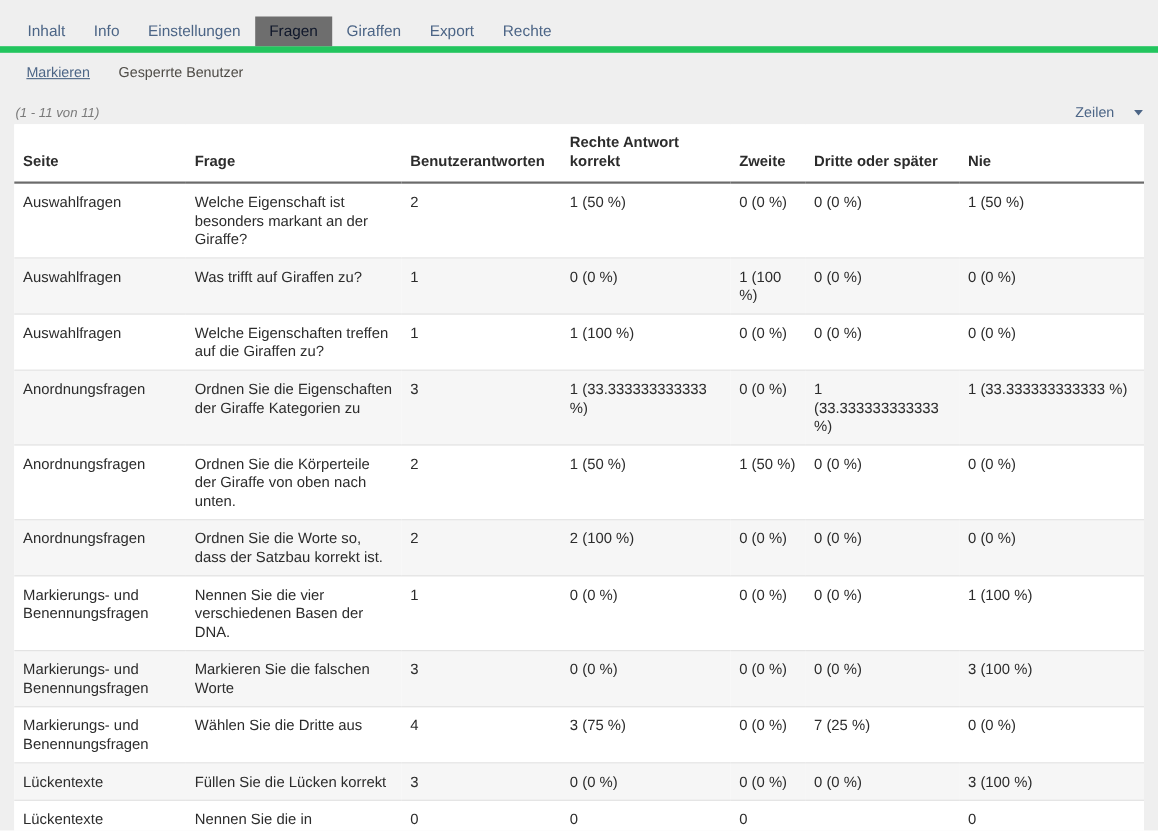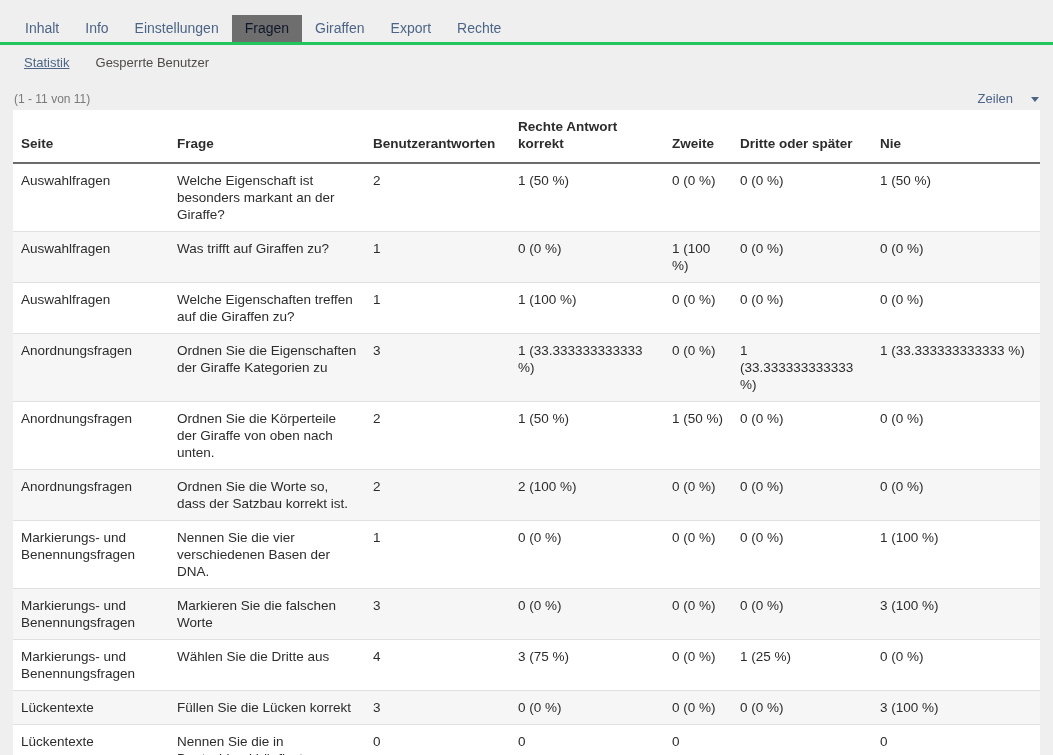--- a/index.html
+++ b/index.html
@@ -11,21 +11,21 @@
     height: 755px;
     overflow: hidden;
     color: #2c2c2c;
   }
 
   
   .tabbar {
     display: flex;
     align-items: flex-end;
     padding: 15px 12px 0 12px;
-    border-bottom: 3px solid #22c55e;
+    border-bottom: 6px solid #22c55e;
   }
   .tab {
     display: inline-flex;
     align-items: center;
     gap: 7px;
     padding: 5px 13px 6px 13px;
     font-size: 14px;
     color: #4c6586;
     text-decoration: none;
     cursor: pointer;
@@ -50,21 +50,21 @@
   .subtab.inactive { color: #4f4c47; }
 
   
   .toolbar-row {
     display: flex;
     justify-content: space-between;
     align-items: flex-end;
     padding: 0 14px 4px 14px;
     margin-top: 20px;
   }
-  .pagination { font-size: 12px; color: #7a7a7a; line-height: 14px; }
+  .pagination { font-size: 12px; color: #7a7a7a; line-height: 14px; font-style: italic; }
   .rows-dropdown {
     font-size: 13px;
     color: #4c6586;
     cursor: pointer;
     display: inline-flex;
     align-items: center;
     gap: 18px;
     text-decoration: none;
   }
   .caret-down {
@@ -112,21 +112,21 @@
     <a class="tab">Inhalt</a>
     <a class="tab">Info</a>
     <a class="tab">Einstellungen</a>
     <a class="tab active">Fragen</a>
     <a class="tab">Giraffen</a>
     <a class="tab">Export</a>
     <a class="tab">Rechte</a>
   </nav>
 
 <div class="subtabs">
-    <a class="subtab active">Statistik</a>
+    <a class="subtab active">Markieren</a>
     <a class="subtab inactive">Gesperrte Benutzer</a>
   </div>
 
 <div class="toolbar-row">
   <span class="pagination">(1 - 11 von 11)</span>
   <a class="rows-dropdown">
     <span>Zeilen</span>
     <span class="caret-down"></span>
   </a>
 </div>
@@ -225,21 +225,21 @@
           <td>0 (0 %)</td>
           <td>0 (0 %)</td>
           <td>3 (100 %)</td>
         </tr>
         <tr>
           <td>Markierungs- und Benennungsfragen</td>
           <td>Wählen Sie die Dritte aus</td>
           <td>4</td>
           <td>3 (75 %)</td>
           <td>0 (0 %)</td>
-          <td>1 (25 %)</td>
+          <td>7 (25 %)</td>
           <td>0 (0 %)</td>
         </tr>
         <tr>
           <td>Lückentexte</td>
           <td>Füllen Sie die Lücken korrekt</td>
           <td>3</td>
           <td>0 (0 %)</td>
           <td>0 (0 %)</td>
           <td>0 (0 %)</td>
           <td>3 (100 %)</td>

